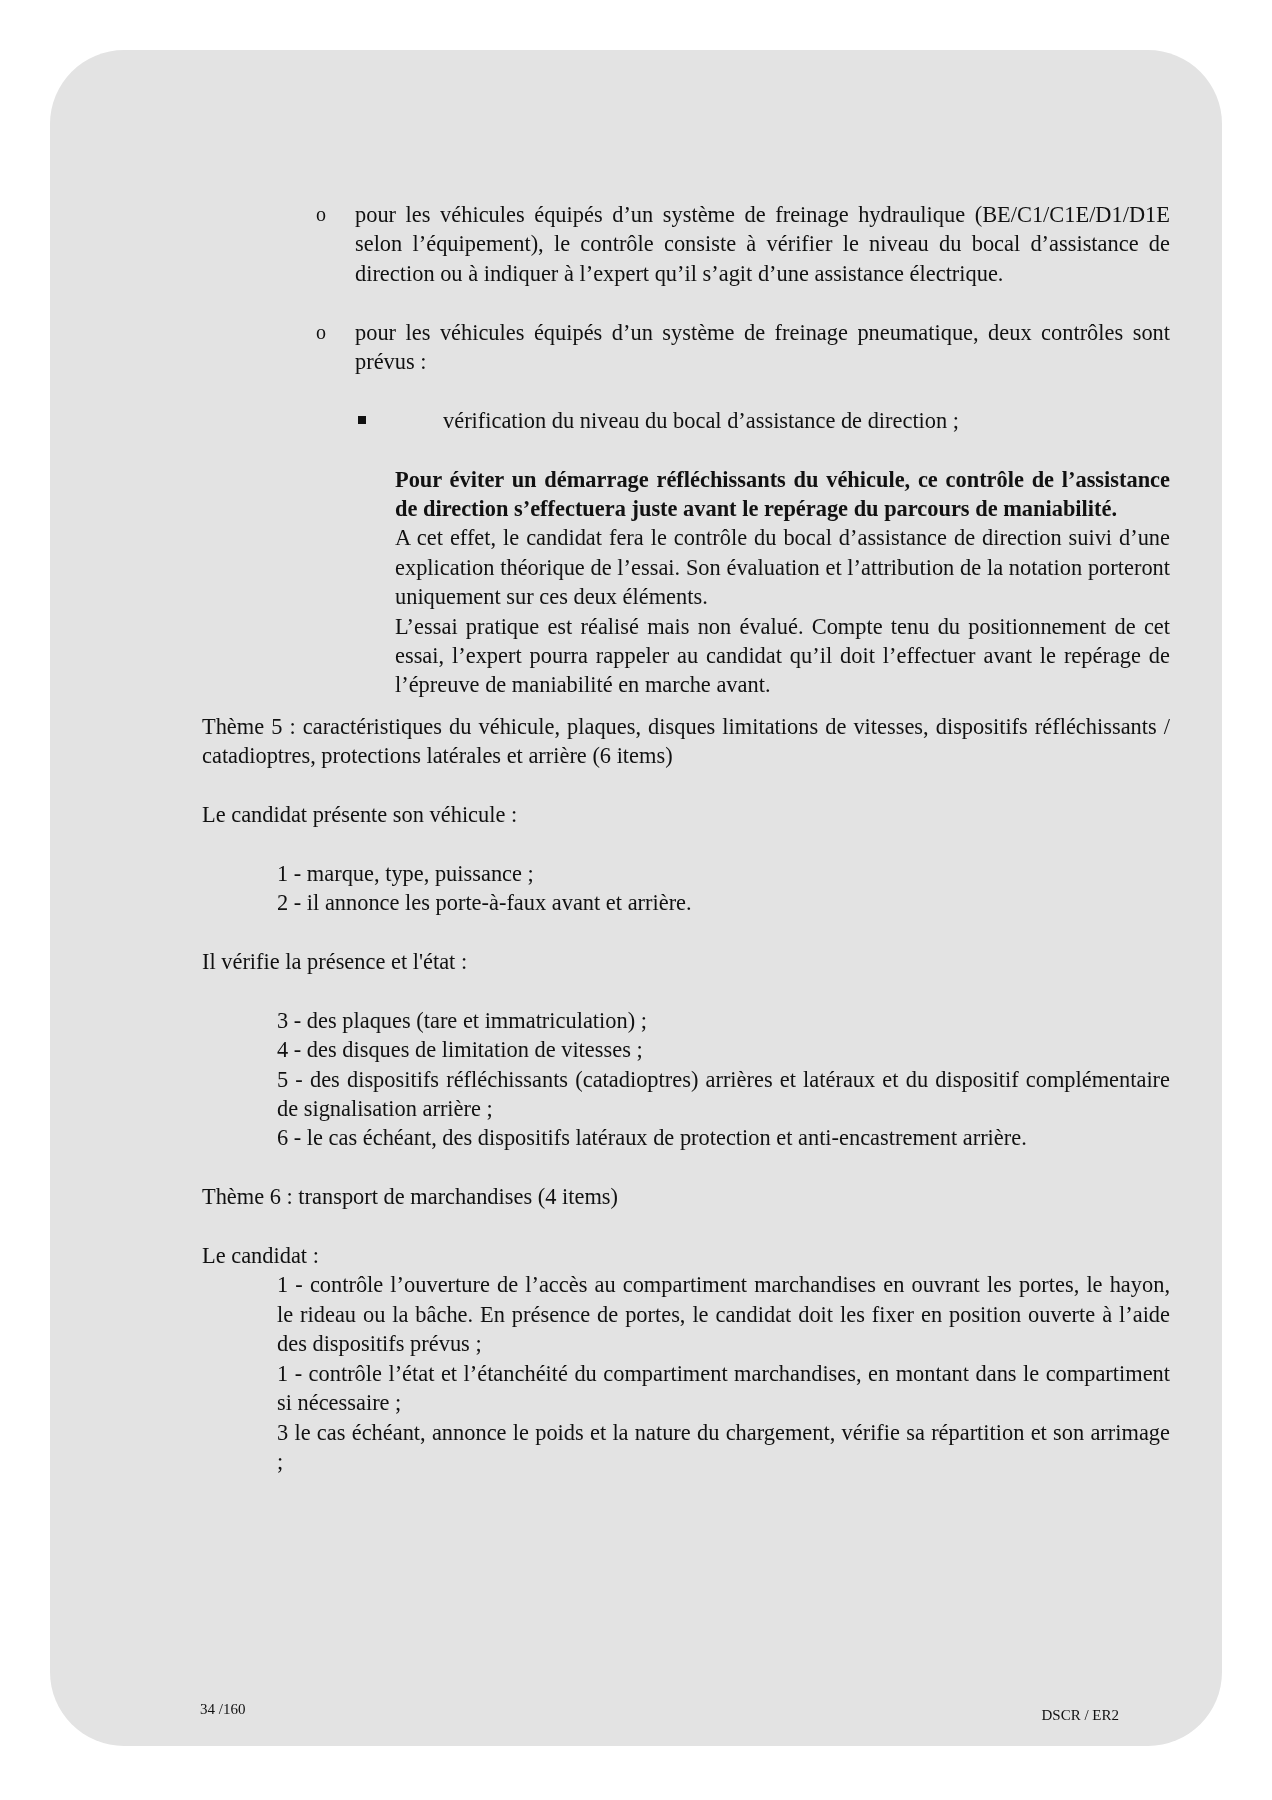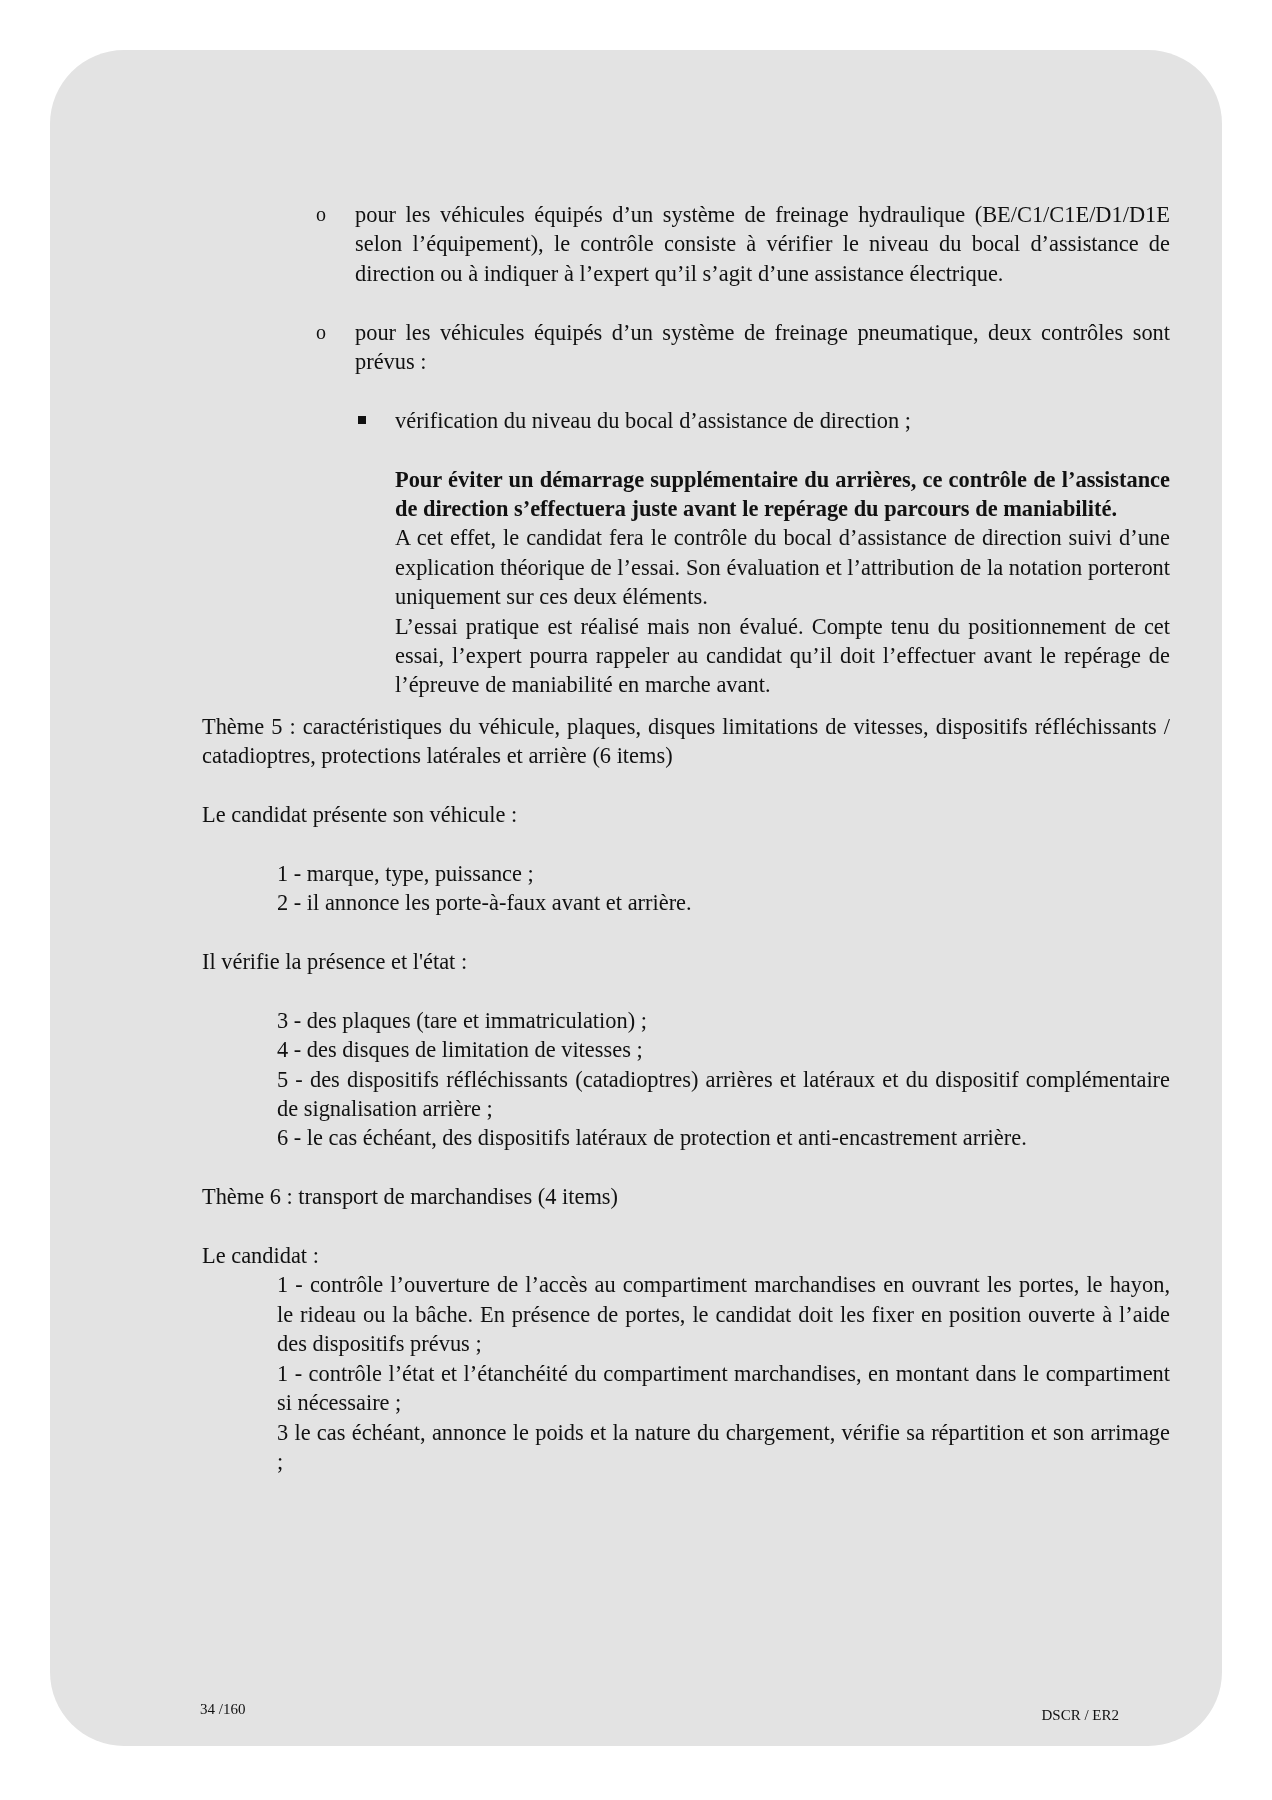--- a/index.html
+++ b/index.html
@@ -111,28 +111,28 @@
     <div class="circle-item">
       <span class="circle-bullet">o</span>
       <span style="display:block;text-align:justify;text-align-last:left;">pour les véhicules équipés d’un système de freinage pneumatique, deux contrôles sont prévus :</span>
     </div>
 
     <div class="gap-1"></div>
 
     <ul class="square-list">
       <li class="square-item">
         <span class="square-bullet"></span>
-        <span style="display:block;text-align:justify;text-align-last:left;">vérification du niveau du bocal d’assistance de direction ;</span>
+        <span style="display:block;text-align:justify;text-align-last:left;margin-left:48px;">vérification du niveau du bocal d’assistance de direction ;</span>
       </li>
     </ul>
 
     <div class="gap-1"></div>
 
     <div class="indent-block">
-      <p class="p bold last-left">Pour éviter un démarrage supplémentaire du arrières, ce contrôle de l’assistance de direction s’effectuera juste avant le repérage du parcours de maniabilité.</p>
+      <p class="p bold last-left">Pour éviter un démarrage réfléchissants du véhicule, ce contrôle de l’assistance de direction s’effectuera juste avant le repérage du parcours de maniabilité.</p>
       <p class="p last-left">A cet effet, le candidat fera le contrôle du bocal d’assistance de direction suivi d’une explication théorique de l’essai. Son évaluation et l’attribution de la notation porteront uniquement sur ces deux éléments.</p>
       <p class="p last-left">L’essai pratique est réalisé mais non évalué. Compte tenu du positionnement de cet essai, l’expert pourra rappeler au candidat qu’il doit l’effectuer avant le repérage de l’épreuve de maniabilité en marche avant.</p>
     </div>
 
     <div style="height:12px;"></div>
 
     <p class="p heading last-left">Thème 5 : caractéristiques du véhicule, plaques, disques limitations de vitesses, dispositifs réfléchissants / catadioptres, protections latérales et arrière (6 items)</p>
 
     <div class="gap-1"></div>
 

